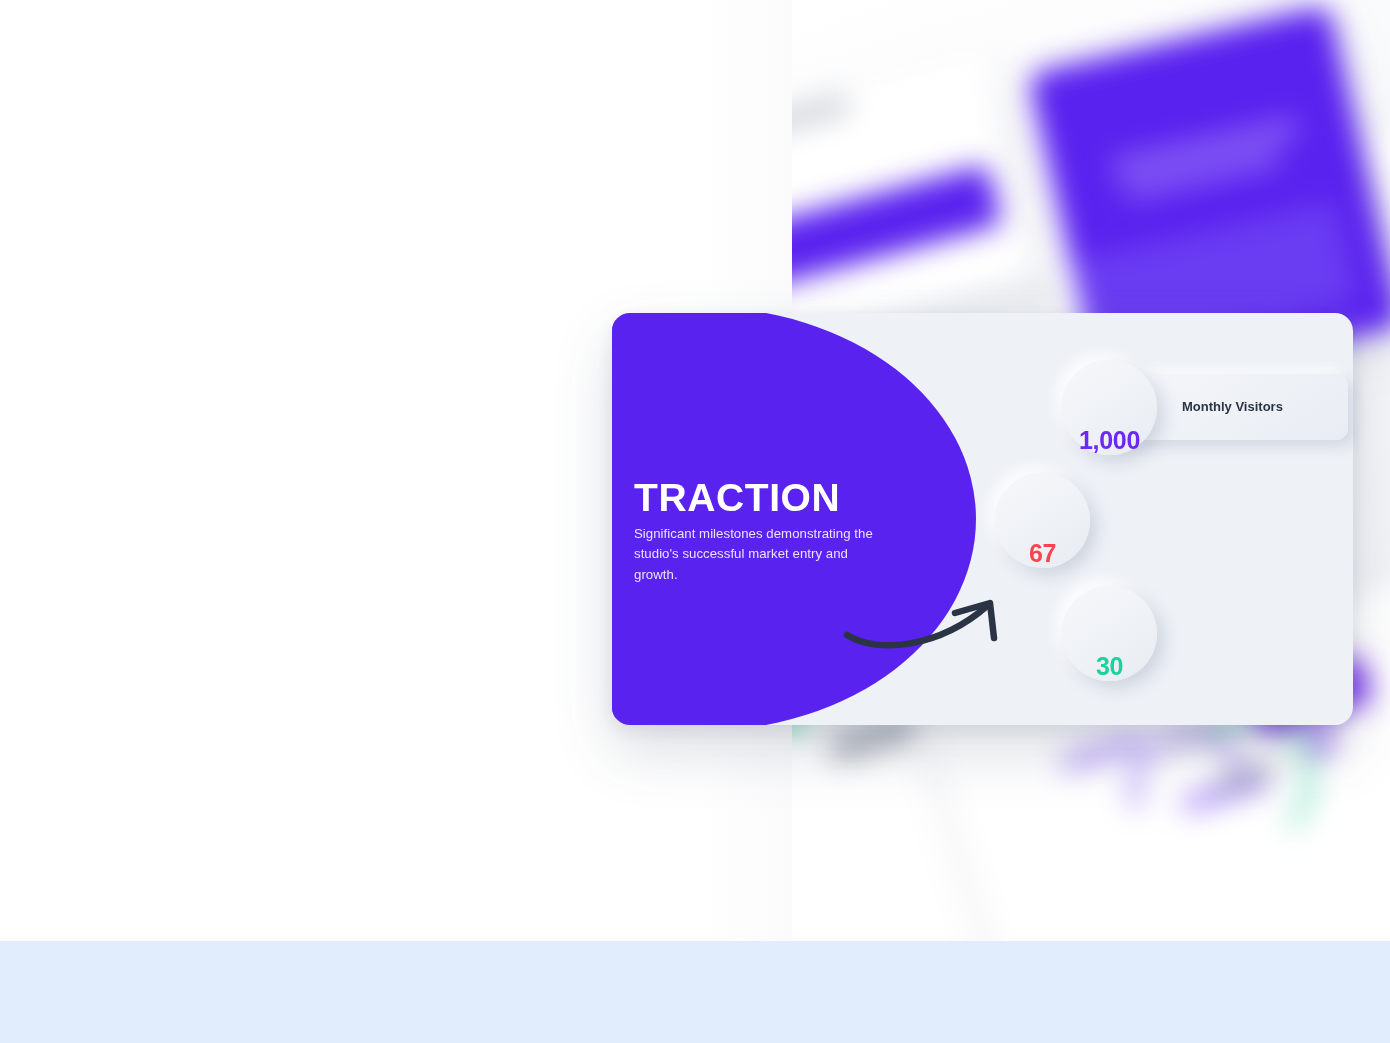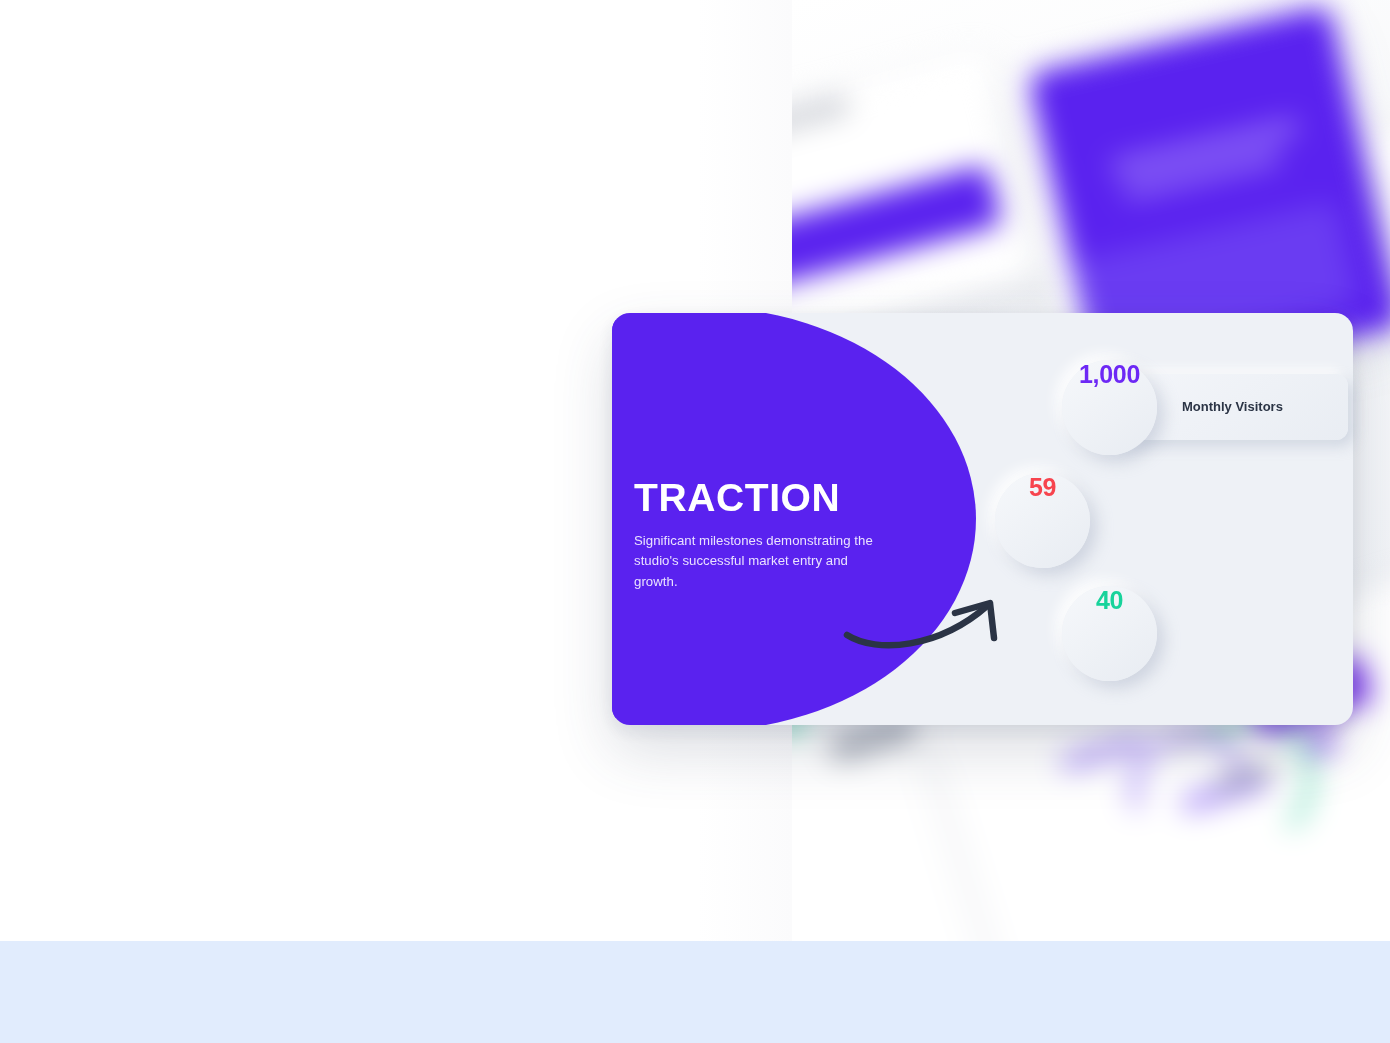--- a/index.html
+++ b/index.html
@@ -95,21 +95,21 @@
   .tc-purple {
     position:absolute; left:-186px; top:-6px; width:550px; height:424px;
     background:#5a22ef; border-radius:0 50% 50% 0 / 0 50% 50% 0;
   }
   .tc-purple::before {
     content:""; position:absolute; left:0; top:0; width:190px; height:100%;
     background:#5a22ef;
   }
   .tc-heading { position:absolute; left:634px; top:478px; z-index:8; }
   .tc-title { font-size:39px; font-weight:700; color:#ffffff; letter-spacing:.6px; line-height:1; }
-  .tc-sub { margin-top:14px; font-size:13.2px; font-weight:400; color:#eae2ff;
+  .tc-sub { margin-top:7px; font-size:13.2px; font-weight:400; color:#eae2ff;
             line-height:1.55; width:250px; letter-spacing:.05px; }
 
   .tc-arrow { position:absolute; left:843px; top:592px; z-index:9; }
 
   
   .stats { position:absolute; left:990px; top:360px; width:350px; z-index:8; }
   .stat-row { position:relative; height:95px; display:flex; align-items:center; }
   .stat-row.r1 { margin-left:72px; margin-bottom:18px; }
   .stat-row.r2 { margin-left:5px;  margin-bottom:18px; }
   .stat-row.r3 { margin-left:72px; }
@@ -118,21 +118,21 @@
     background:linear-gradient(145deg,#f4f6fa,#e9edf3);
     border-radius:12px;
     box-shadow:6px 6px 14px rgba(168,178,198,.42), -5px -5px 12px rgba(255,255,255,.95);
     display:flex; align-items:center;
   }
   .stat-label { margin-left:72px; font-size:13px; font-weight:700; color:#2b3445; line-height:1.3; }
   .stat-circle {
     position:relative; z-index:2; width:95px; height:95px; border-radius:50%;
     background:linear-gradient(145deg,#f6f8fb,#e8ecf2);
     box-shadow:7px 7px 16px rgba(168,178,198,.45), -6px -6px 14px rgba(255,255,255,.98);
-    display:flex; align-items:flex-start; justify-content:center; flex:none;
+    display:flex; align-items:flex-end; justify-content:center; flex:none;
   }
   .stat-value { font-size:25px; font-weight:700; letter-spacing:-.3px; }
 
   
   .bottom-band { position:absolute; left:0; top:941px; width:1390px; height:102px; background:#e1ecfd; z-index:10; }
 </style>
 </head>
 <body>
 
 <div class="stage">
@@ -215,27 +215,27 @@
       <div class="stat-pill">
         <span class="stat-label">Monthly Visitors</span>
       </div>
       <div class="stat-circle">
         <span class="stat-value" style="color:#6d28f5">1,000</span>
       </div>
     </div>
 
     <div class="stat-row r2">
       <div class="stat-circle">
-        <span class="stat-value" style="color:#f7444e">59</span>
+        <span class="stat-value" style="color:#f7444e">67</span>
       </div>
     </div>
 
     <div class="stat-row r3">
       <div class="stat-circle">
-        <span class="stat-value" style="color:#18d39b">40</span>
+        <span class="stat-value" style="color:#18d39b">30</span>
       </div>
     </div>
 
   </div>
 
   <div class="bottom-band"></div>
 
 </div>
 
 </body></html>

